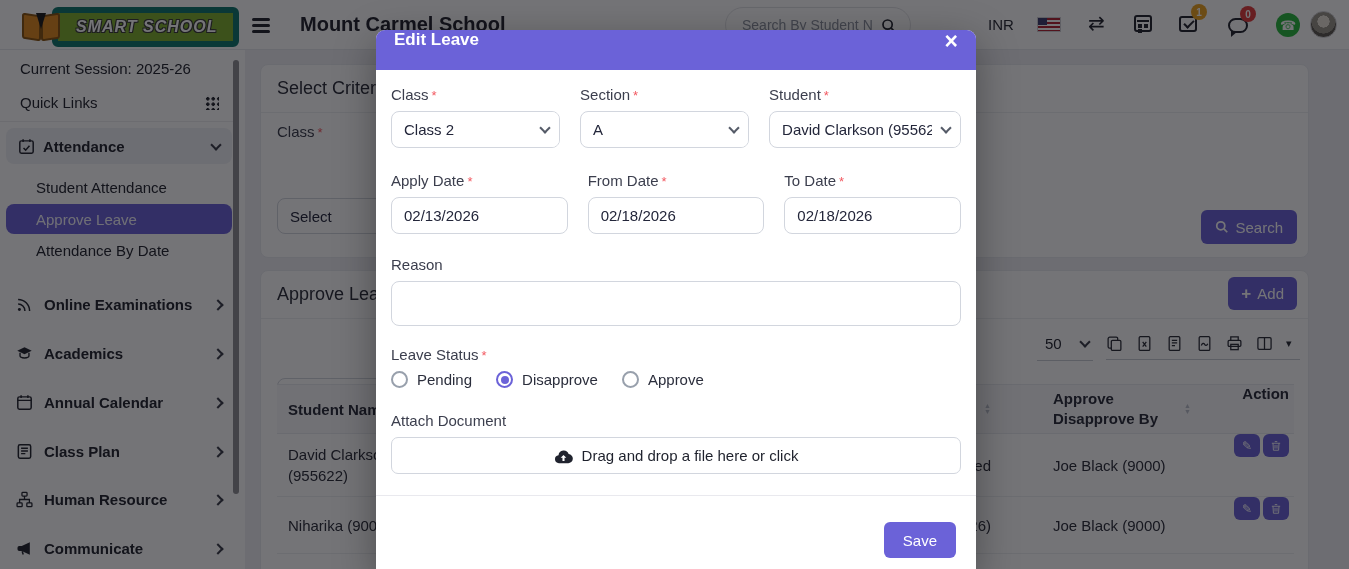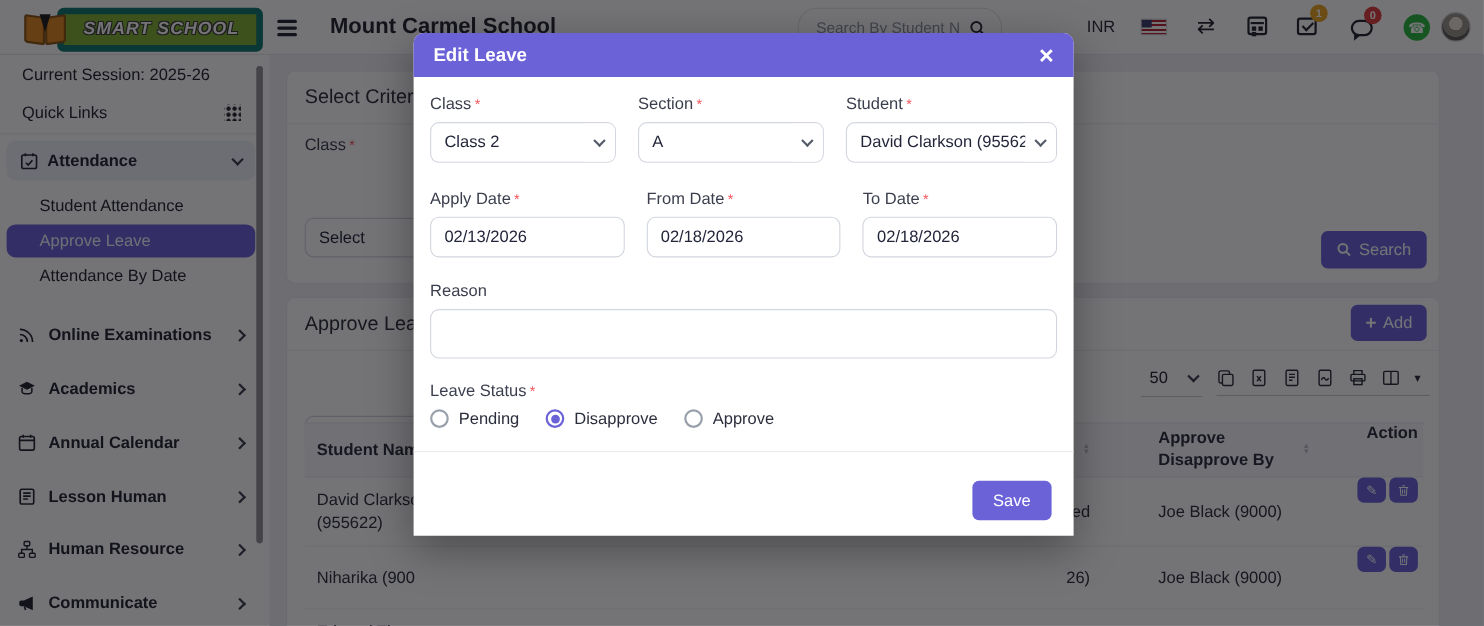--- a/index.html
+++ b/index.html
@@ -72,21 +72,21 @@
   .c-appr { width:155px; padding-left:17px; }
   .c-act { width:103px; display:flex; align-items:flex-start; justify-content:flex-end; gap:3px; padding-right:5px; }
   .sort { display:inline-flex; flex-direction:column; color:#bcc0ca; font-size:7px; line-height:6px; margin-left:auto; }
   .mini-btn { width:26px; height:23px; border-radius:6px; background:#6b62d8; color:#fff; display:flex; align-items:center; justify-content:center; border:none; cursor:pointer; }
   .icon16 { width:17px; height:17px; }
   .exp-row { display:flex; align-items:center; gap:13px; border-bottom:1px solid #c9ccd4; padding-bottom:7px; }
 
   
   .backdrop { position:absolute; inset:0; background:rgba(7,8,12,0.56); z-index:40; }
   .modal { position:absolute; left:376px; top:30px; width:600px; z-index:50; background:#fff; border-radius:9px 9px 0 0; box-shadow:0 12px 40px rgba(0,0,0,.35); }
-  .m-head { height:40px; background:#6b62d8; border-radius:9px 9px 0 0; display:flex; align-items:center; padding:0 18px; }
+  .m-head { height:40px; background:#6b62d8; border-radius:9px 9px 0 0; display:flex; align-items:flex-start; padding:0 18px; }
   .m-title { color:#fff; font-size:17px; font-weight:bold; flex:1; }
   .m-close { color:#fff; font-size:23px; font-weight:bold; line-height:1; cursor:pointer; }
   .f-row { display:flex; gap:20px; padding:0 15px; }
   .fld { flex:1; }
   .fld .lbl-row { margin-bottom:8px; }
   .fld .ctl { height:37px; overflow:hidden; white-space:nowrap; }
   .sel-chev { position:absolute; right:0; top:0; bottom:0; width:28px; background:#fff; display:flex; align-items:center; justify-content:center; }
   .sel-chev i { width:8px; height:8px; border-right:2px solid #555b68; border-bottom:2px solid #555b68; transform:rotate(45deg); margin-top:-3px; }
   .reason-ta { width:100%; height:45px; border:1px solid #d2d6de; border-radius:8px; resize:none; outline:none; font-family:"Liberation Sans",sans-serif; font-size:15px; padding:8px 12px; }
   .radio-row { display:flex; align-items:center; gap:24px; margin-top:8px; }
@@ -190,21 +190,21 @@
           <path d="M3.8 7.2v3c0 1.1 1.9 2 4.2 2s4.2-.9 4.2-2v-3"></path>
       </svg>
       <b>Academics</b>
         <i class="chev right"></i>
     </div>
     <div class="group-row" style="top:377px">
       <svg class="icon16" viewBox="0 0 16 16" fill="none" stroke="#23252f" stroke-width="1.4">
         <rect x="2.2" y="1.7" width="11.6" height="12.6" rx="1.5"></rect>
           <path d="M4.8 5h6.4M4.8 7.5h6.4M4.8 10h4"></path>
       </svg>
-      <b>Lesson Human</b>
+      <b>Class Plan</b>
         <i class="chev right"></i>
     </div>
     <div class="group-row" style="top:425px">
       <svg class="icon16" viewBox="0 0 16 16" fill="none" stroke="#23252f" stroke-width="1.2">
         <rect x="5.6" y="1.2" width="4.8" height="3.6" rx=".8"></rect>
           <rect x="1" y="11.2" width="4.8" height="3.6" rx=".8"></rect>
           <rect x="10.2" y="11.2" width="4.8" height="3.6" rx=".8"></rect>
           <path d="M8 4.8v3.2M3.4 11.2V8h9.2v3.2"></path>
       </svg>
       <b>Human Resource</b>
@@ -425,19 +425,29 @@
             <span class="radio checked"></span>
             <span class="radio-label">Disapprove</span>
           </span>
         <span class="radio-opt">
             <span class="radio"></span>
             <span class="radio-label">Approve</span>
           </span>
       </div>
     </div>
 
+    <div style="padding:0 15px;margin-top:24px;">
+      <div class="lbl" style="margin-bottom:8px;">Attach Document</div>
+      <div class="dropzone">
+        <svg width="19" height="16" viewBox="0 0 24 20">
+          <path d="M6.2 19a5 5 0 0 1-.5-9.97A6.6 6.6 0 0 1 18.5 7.6 5.2 5.2 0 0 1 17.6 19z" fill="#20232e"></path>
+          <path d="M12 8.6l3.6 3.7h-2.3v4h-2.6v-4H8.4z" fill="#fff"></path>
+        </svg>
+        <span>Drag and drop a file here or click</span>
+      </div>
+    </div>
 
     <div class="m-foot">
       <button class="btn save-btn">Save</button>
     </div>
   </div>
 
 </div>
 
 </body></html>

